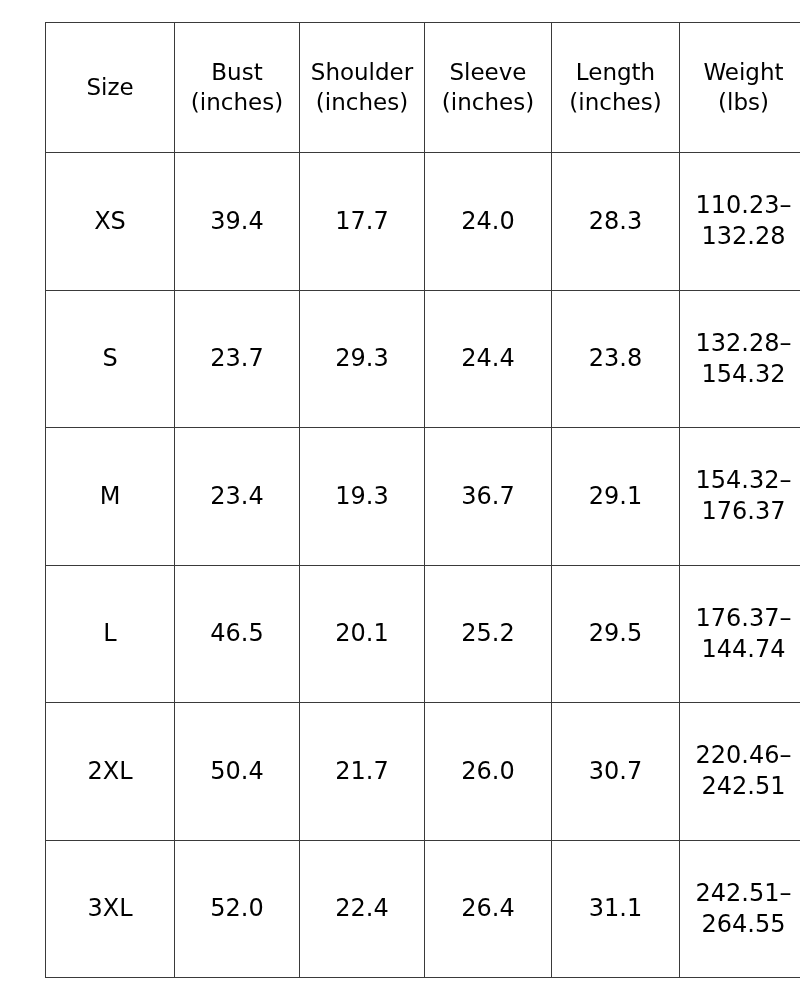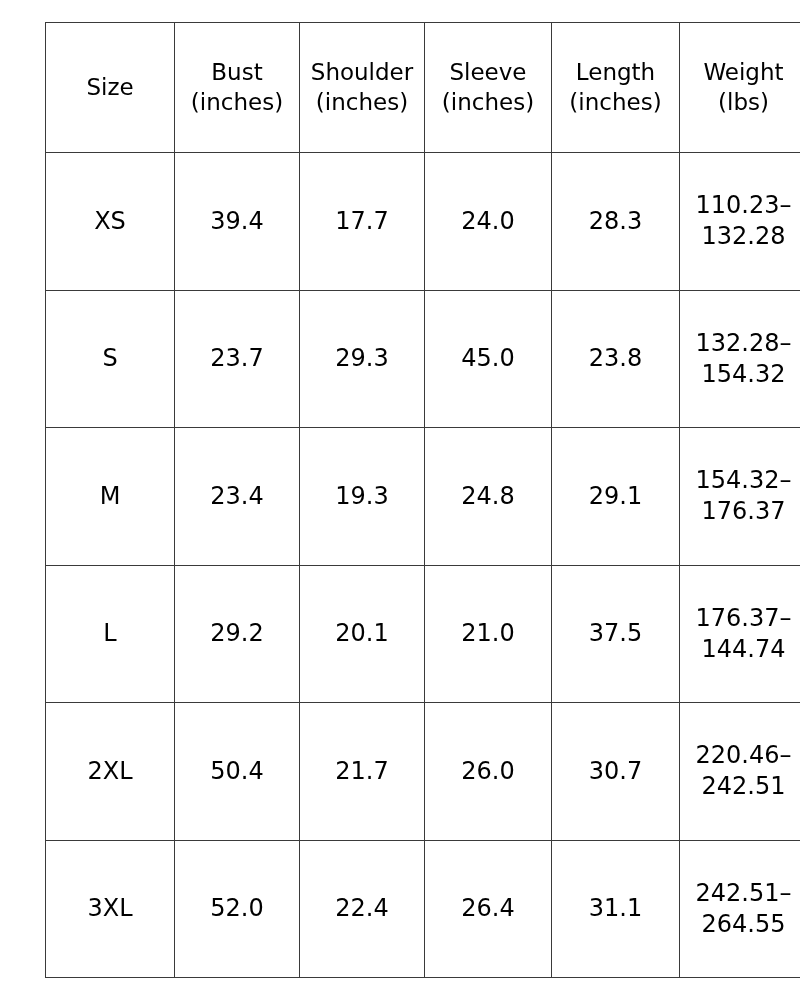--- a/index.html
+++ b/index.html
@@ -107,38 +107,38 @@
         <td>39.4</td>
         <td>17.7</td>
         <td>24.0</td>
         <td>28.3</td>
         <td class="weight-cell">110.23–132.28</td>
       </tr>
       <tr>
         <td>S</td>
         <td>23.7</td>
         <td>29.3</td>
-        <td>45.0</td>
+        <td>24.4</td>
         <td>23.8</td>
         <td class="weight-cell">132.28–154.32</td>
       </tr>
       <tr>
         <td>M</td>
         <td>23.4</td>
         <td>19.3</td>
-        <td>24.8</td>
+        <td>36.7</td>
         <td>29.1</td>
         <td class="weight-cell">154.32–176.37</td>
       </tr>
       <tr>
         <td>L</td>
-        <td>29.2</td>
+        <td>46.5</td>
         <td>20.1</td>
-        <td>21.0</td>
-        <td>37.5</td>
+        <td>25.2</td>
+        <td>29.5</td>
         <td class="weight-cell">176.37–144.74</td>
       </tr>
       <tr>
         <td>2XL</td>
         <td>50.4</td>
         <td>21.7</td>
         <td>26.0</td>
         <td>30.7</td>
         <td class="weight-cell">220.46–242.51</td>
       </tr>

